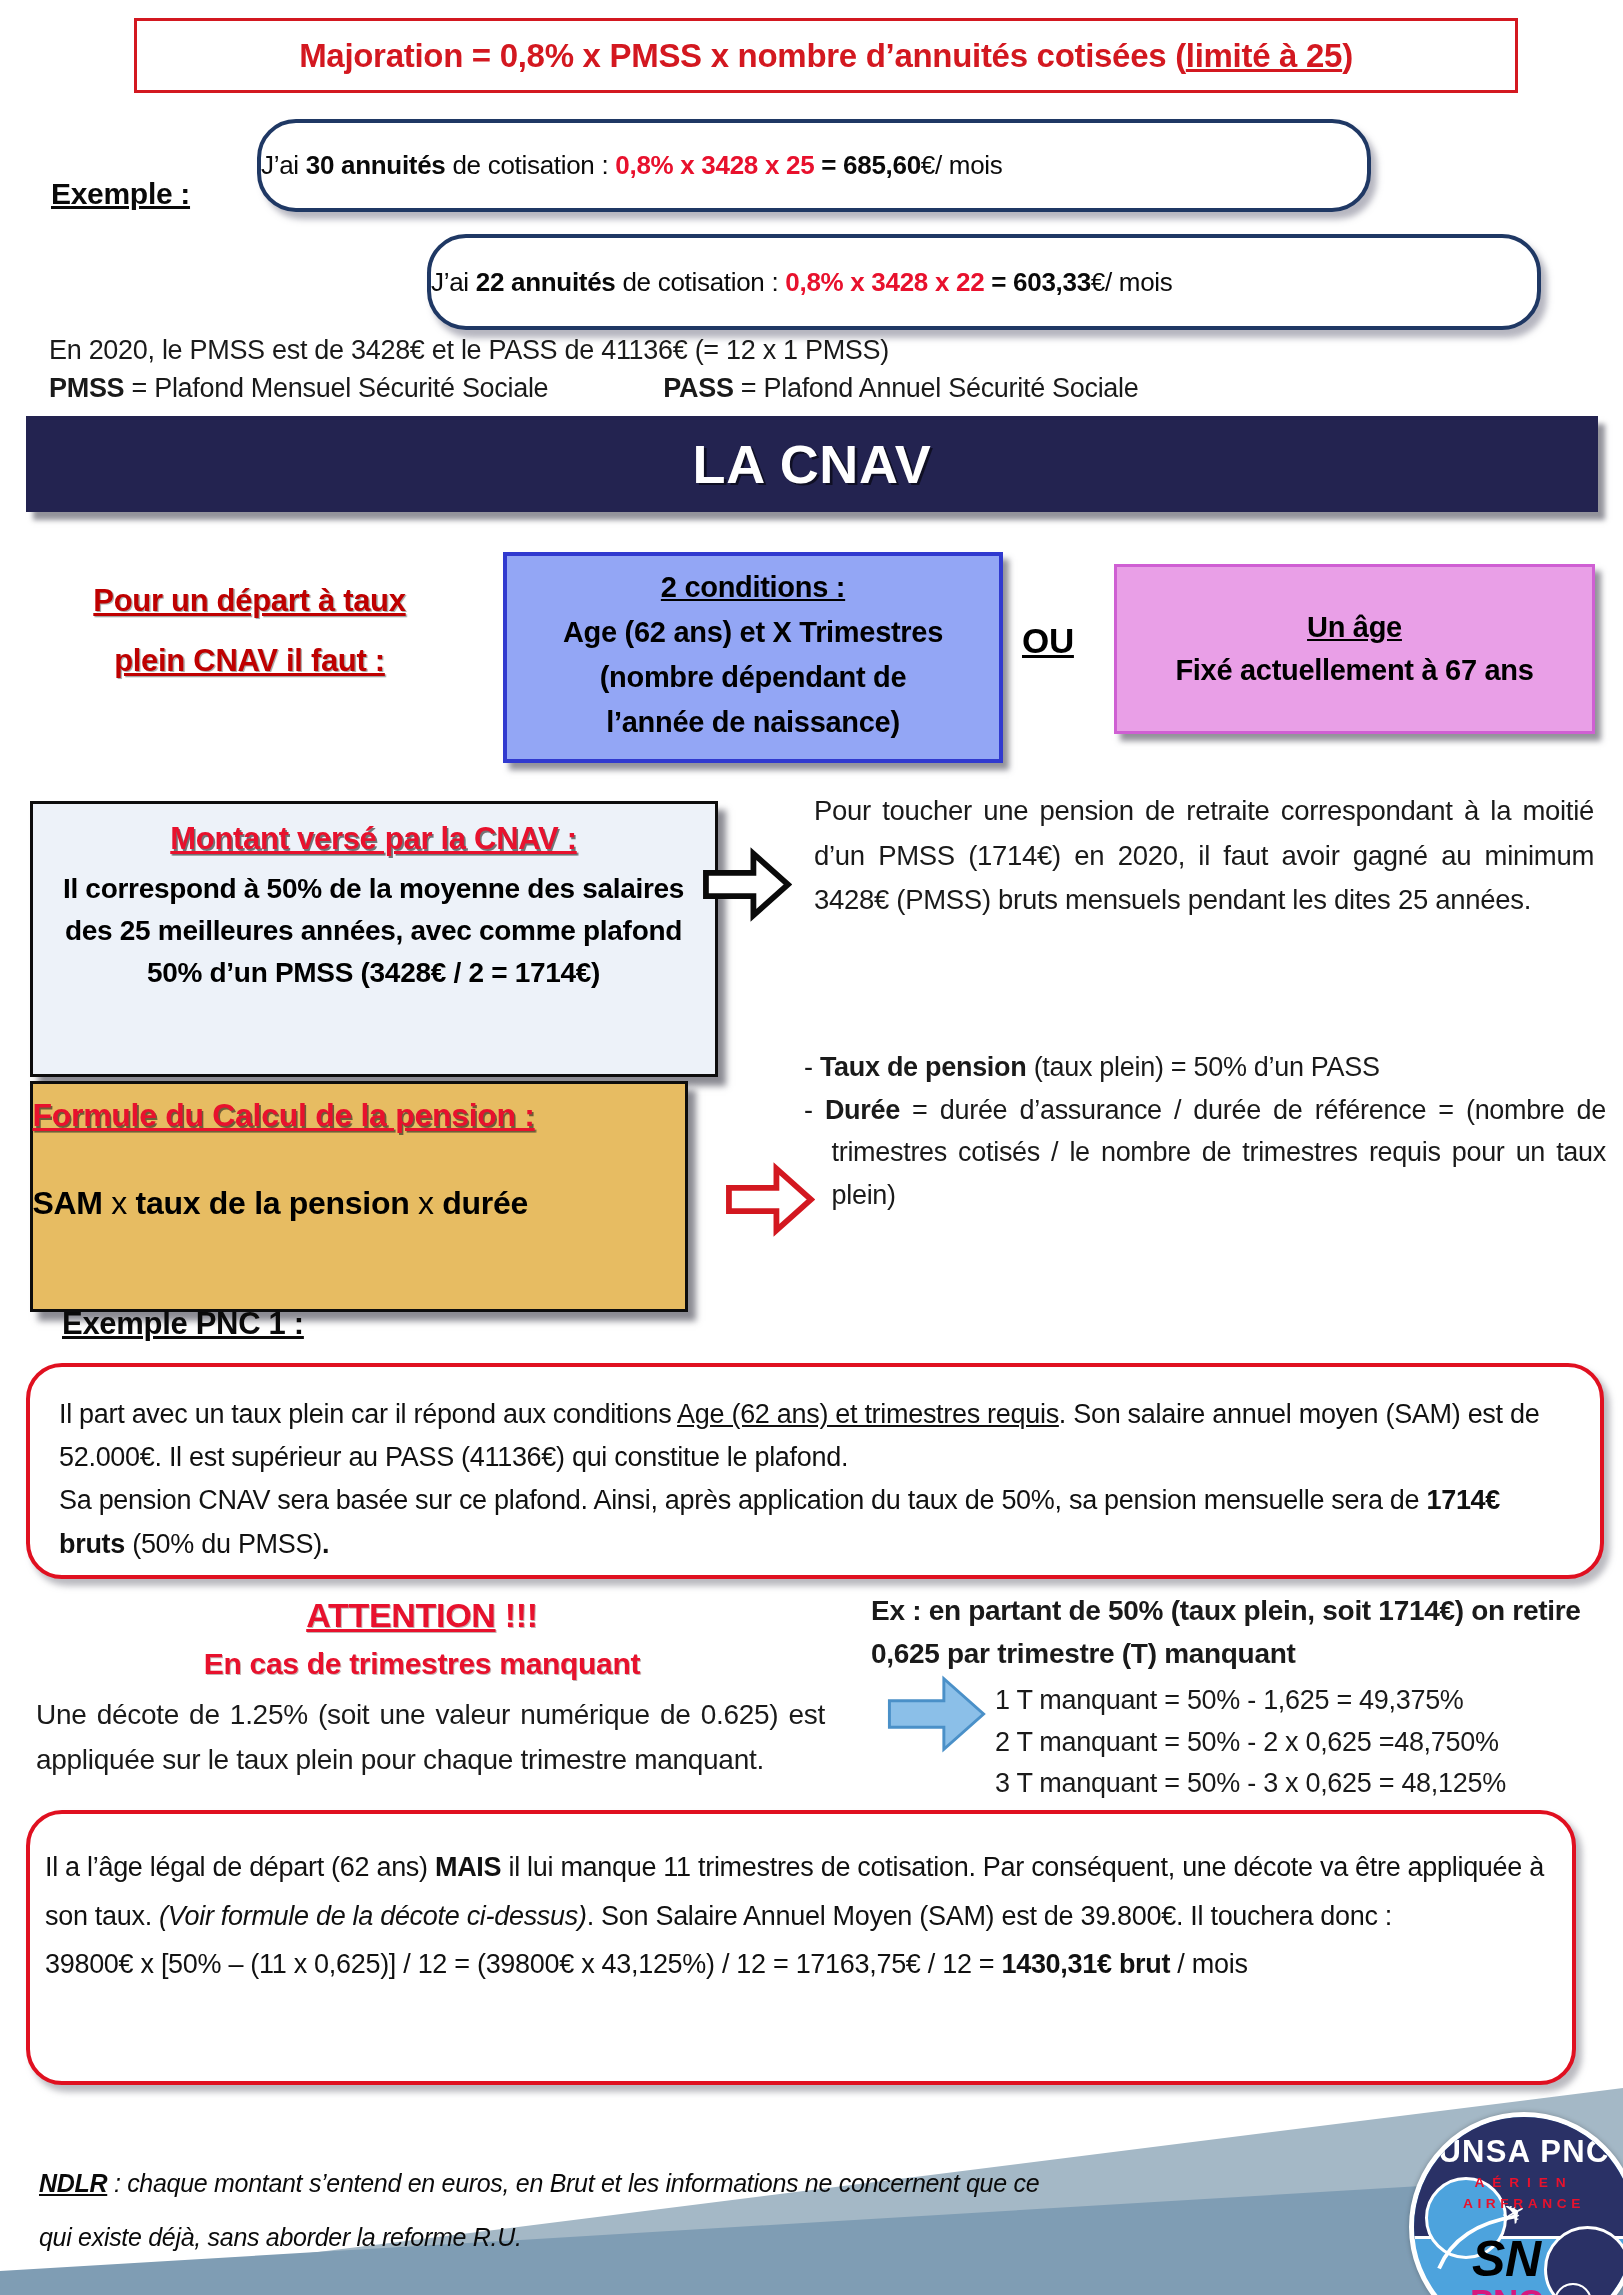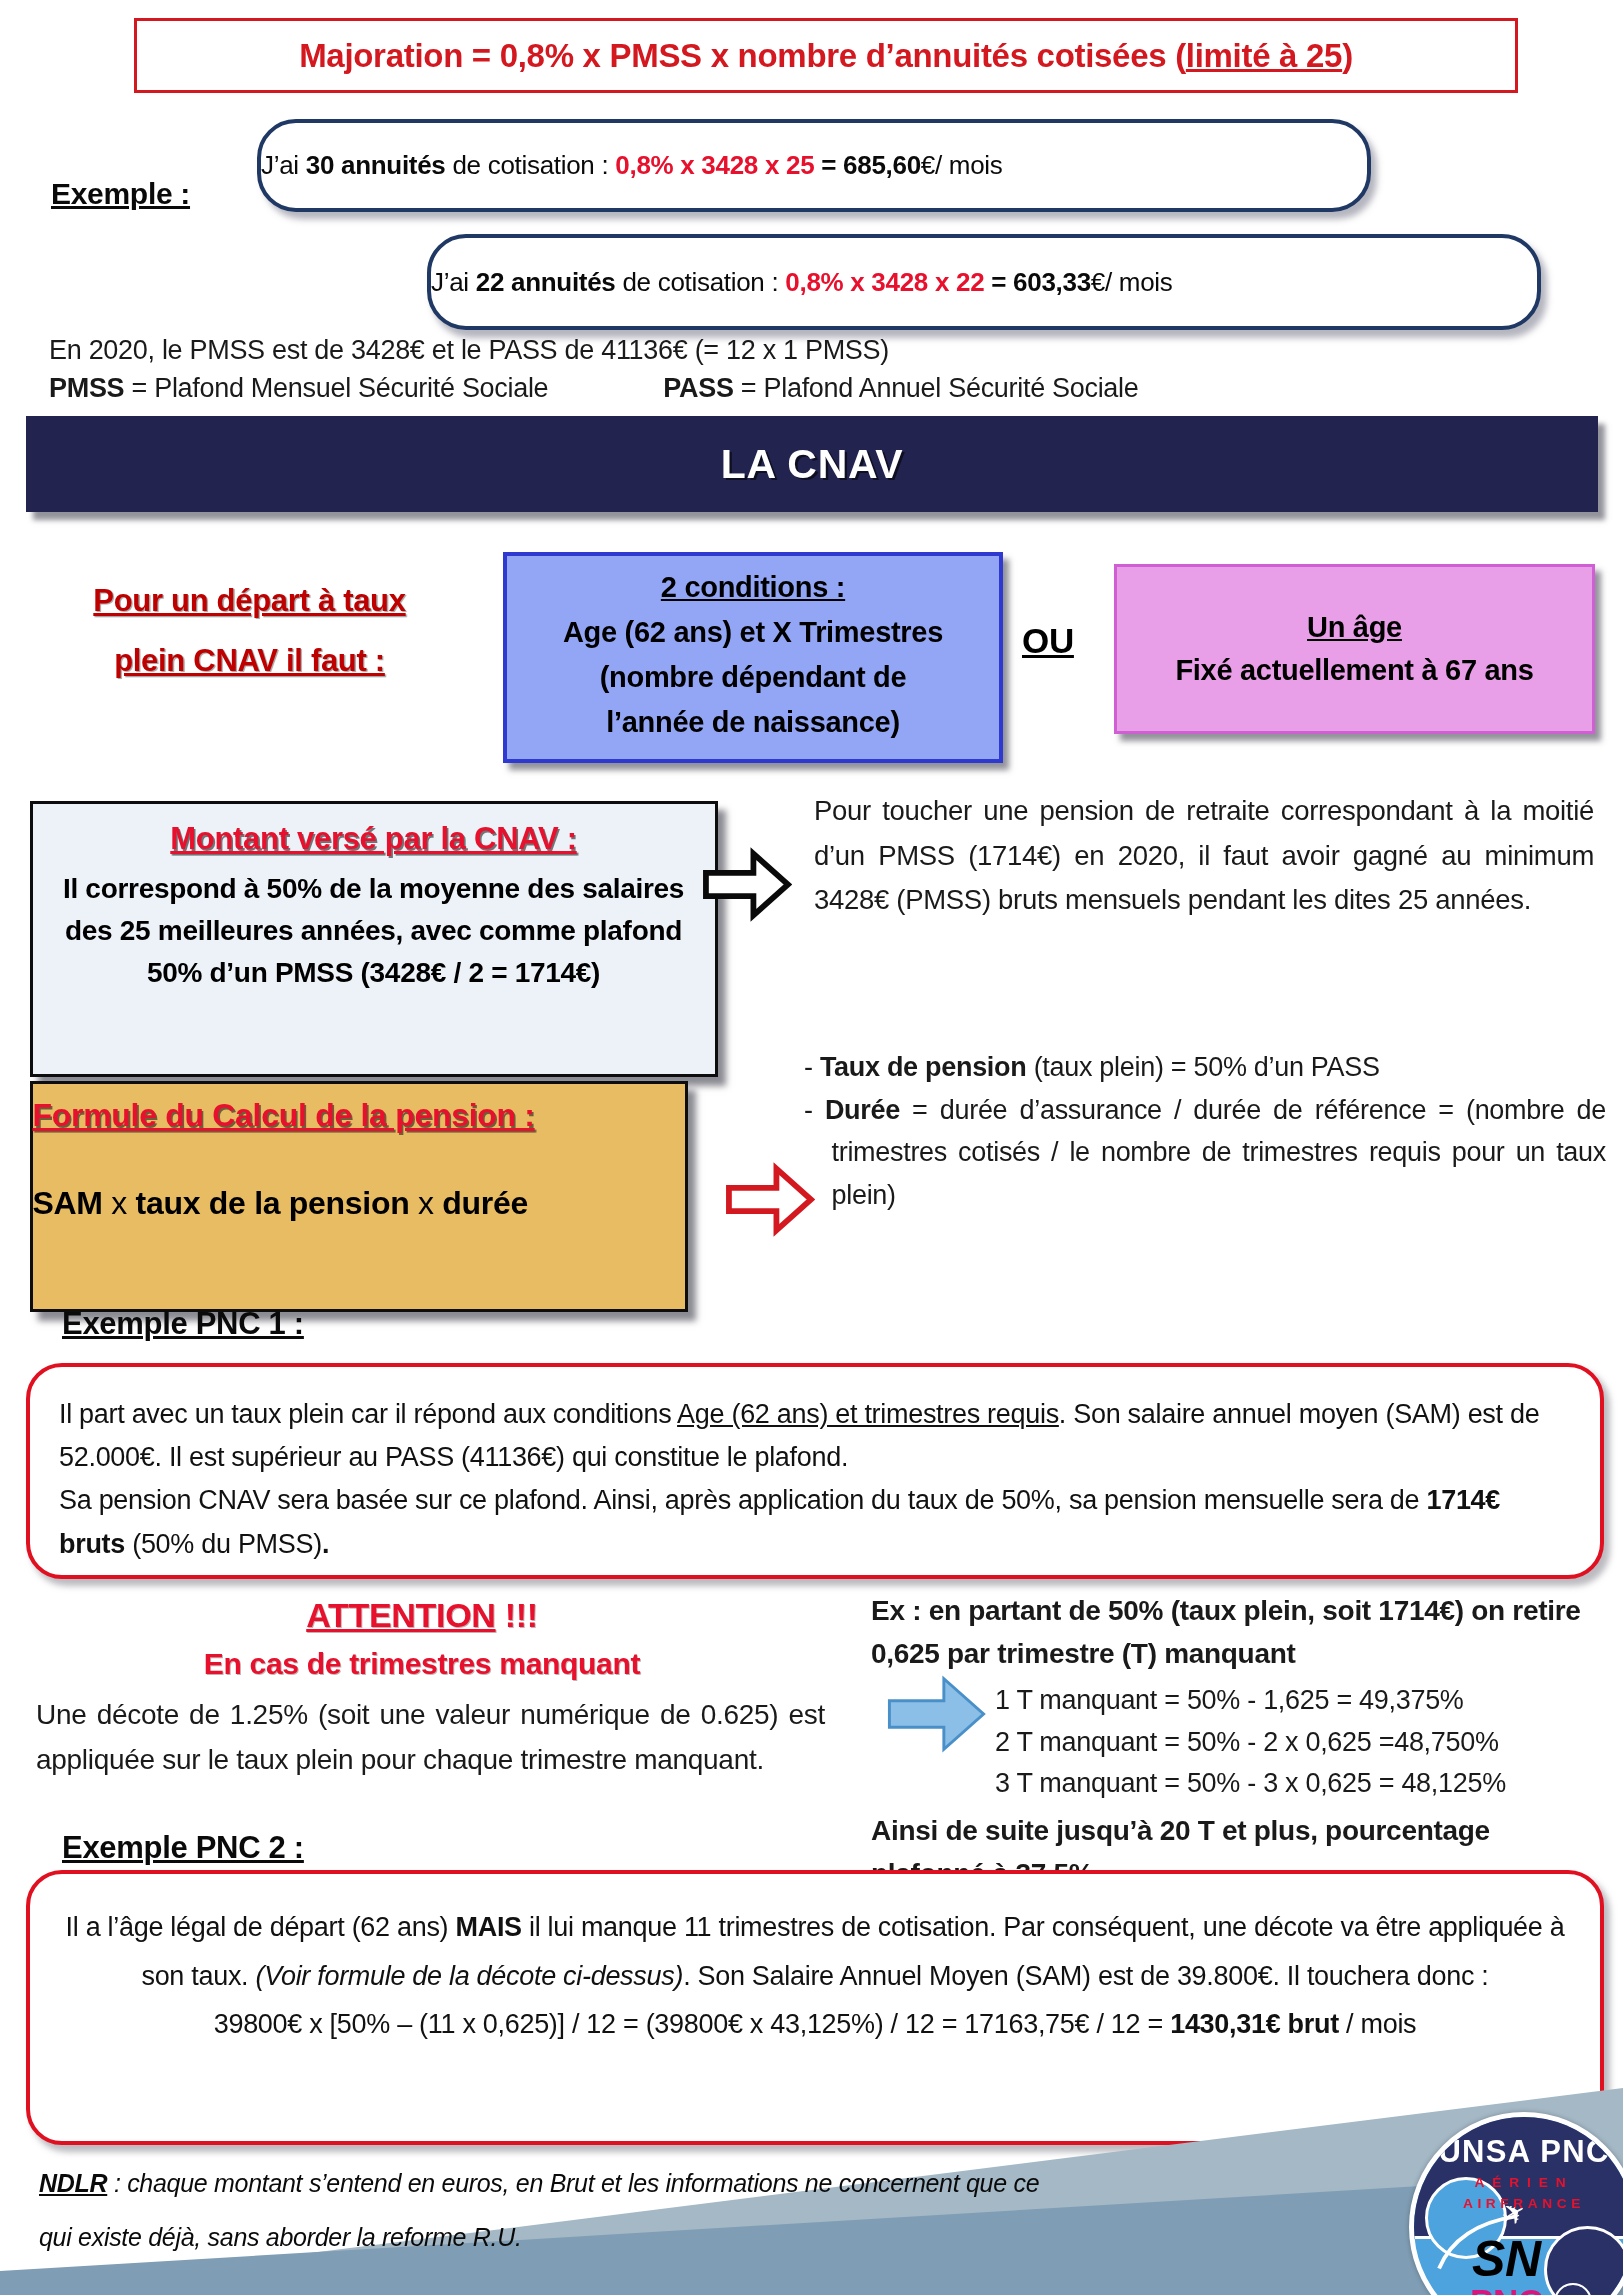--- a/index.html
+++ b/index.html
@@ -26,21 +26,21 @@
     font-size:26px;color:#0a0a0a;}
   .bubble1{left:257px;top:119px;width:1106px;height:85px;}
   .bubble2{left:427px;top:234px;width:1106px;height:88px;}
 
   .intro1{left:49px;top:335px;font-size:27px;}
   .intro2{left:49px;top:373px;font-size:27px;}
   .intro2 .gap{display:inline-block;width:115px;}
 
   .navy-banner{left:26px;top:416px;width:1572px;height:96px;background:var(--navy);
     box-shadow:6.5px 7.9px 5.2px rgba(120,120,130,.8);display:flex;align-items:center;justify-content:center;}
-  .navy-banner span{color:#fff;font-size:41px;font-weight:bold;letter-spacing:0.7px;
+  .navy-banner span{color:#fff;font-size:54px;font-weight:bold;letter-spacing:0.7px;
     text-shadow:2.6px 2px 0 rgba(0,0,0,.55);}
 
   .depart{left:31px;top:571px;width:437px;text-align:center;font-size:31px;font-weight:bold;
     color:#bf0000;line-height:1.95;text-shadow:1.3px 1.3px 0.7px rgba(0,0,0,.35);}
   .depart div{text-decoration:underline;}
 
   .cond-box{left:503px;top:552px;width:492px;height:194px;background:var(--blue-box);
     border:4.6px solid var(--blue-border);box-shadow:5.9px 7.2px 5.9px rgba(110,110,120,.75);
     text-align:center;font-weight:bold;font-size:29px;color:#000;padding-top:9.2px;line-height:1.55;}
   .ou-label{left:1022px;top:621px;font-size:35px;font-weight:bold;text-decoration:underline;color:#000;}
@@ -67,21 +67,21 @@
   .bullets p{margin:0;padding-left:27.5px;text-indent:-27.5px;text-align:justify;}
 
   .pnc-label{font-size:31px;font-weight:bold;text-decoration:underline;color:#0a0a0a;}
   .pnc1-label{left:62px;top:1306px;}
   .pnc2-label{left:62px;top:1830px;}
 
   .redbox{border:4.6px solid #e01020;border-radius:36px;box-shadow:5.2px 6.5px 6.5px rgba(140,140,150,.6);
     background:#fff;font-size:27px;line-height:1.6;color:#111;}
   .redbox p{margin:0;}
   .redbox1{left:26px;top:1363px;width:1512px;height:156px;padding:26px 29px;}
-  .redbox2{left:26px;top:1870px;width:1512px;height:209px;padding:29px 29px;line-height:1.8;text-align:center;}
+  .redbox2{left:26px;top:1810px;width:1512px;height:209px;padding:29px 15px;line-height:1.8;}
 
   .attn-head{left:36px;top:1596px;width:772px;text-align:center;color:#e8112d;
     text-shadow:1px 1px 0 rgba(60,0,0,.3);}
   .attn-head .t1{font-size:34px;font-weight:bold;}
   .attn-head .t2{font-size:30px;font-weight:bold;margin-top:11.8px;}
   .attn-para{left:36px;top:1692px;width:789px;font-size:28px;line-height:1.62;text-align:justify;}
 
   .decote{left:871px;top:1589px;width:732px;font-size:27px;line-height:1.55;}
   .decote .h{font-weight:bold;font-size:28px;}
   .decote .lines{padding-left:124px;margin:3.9px 0;}

